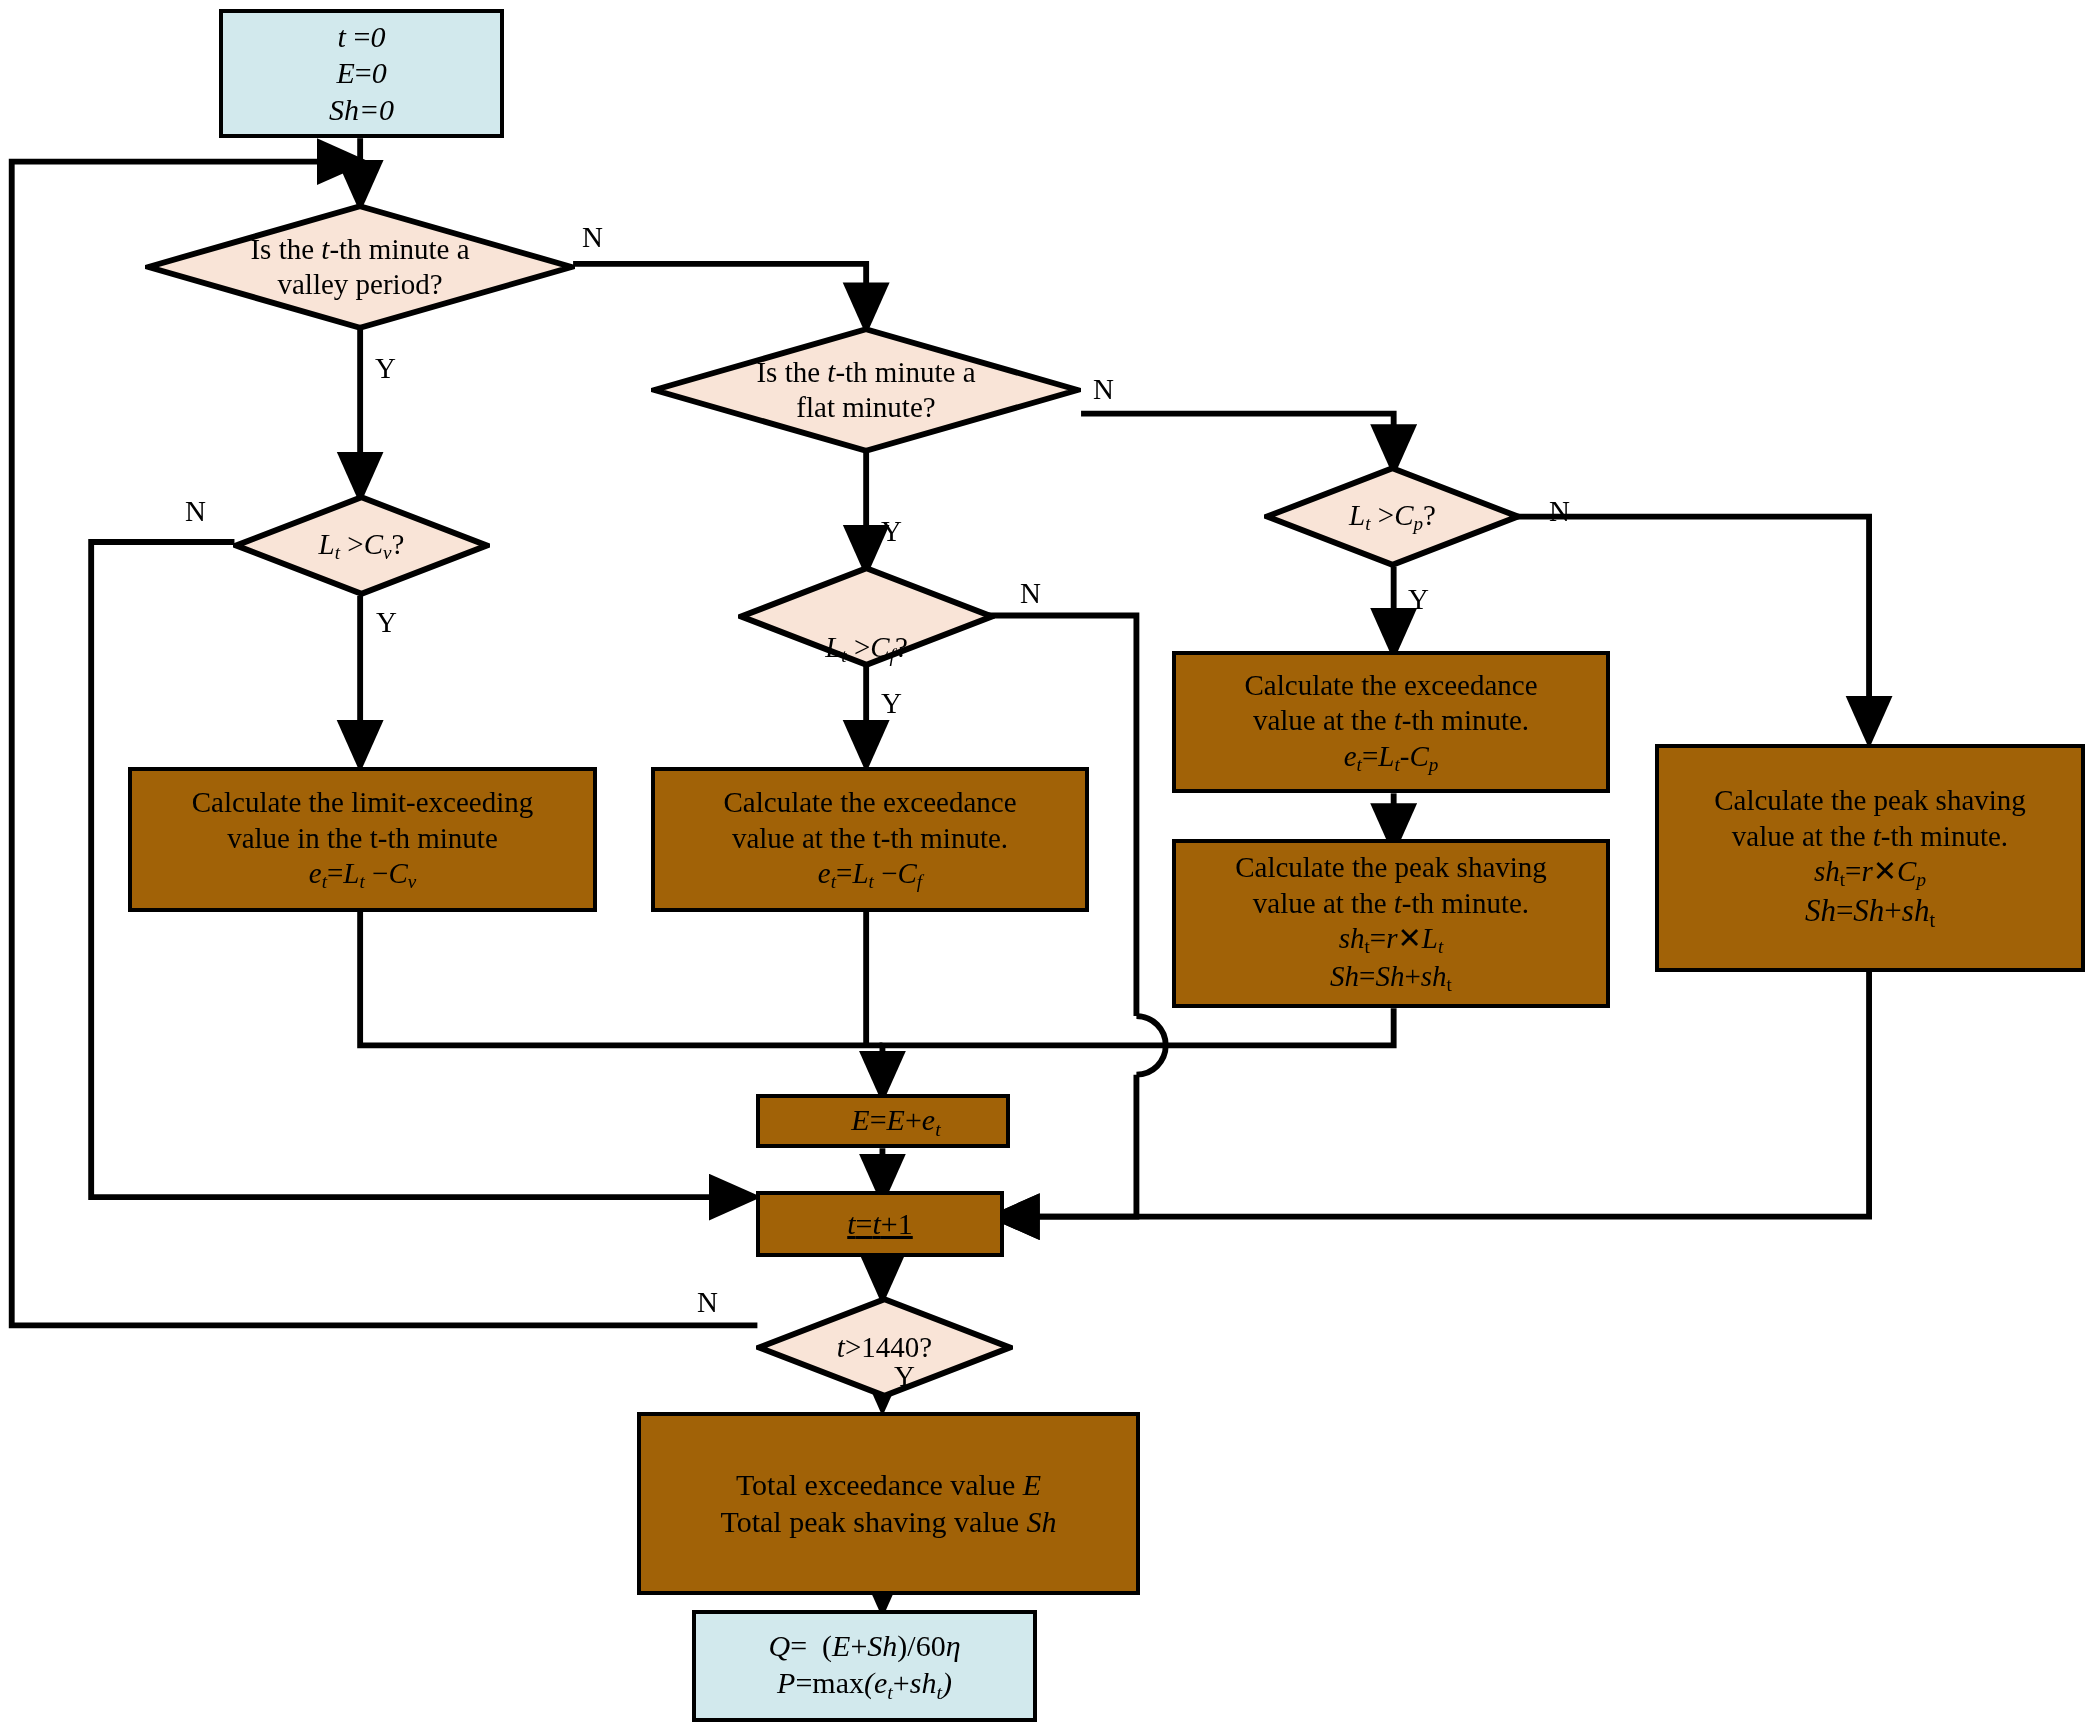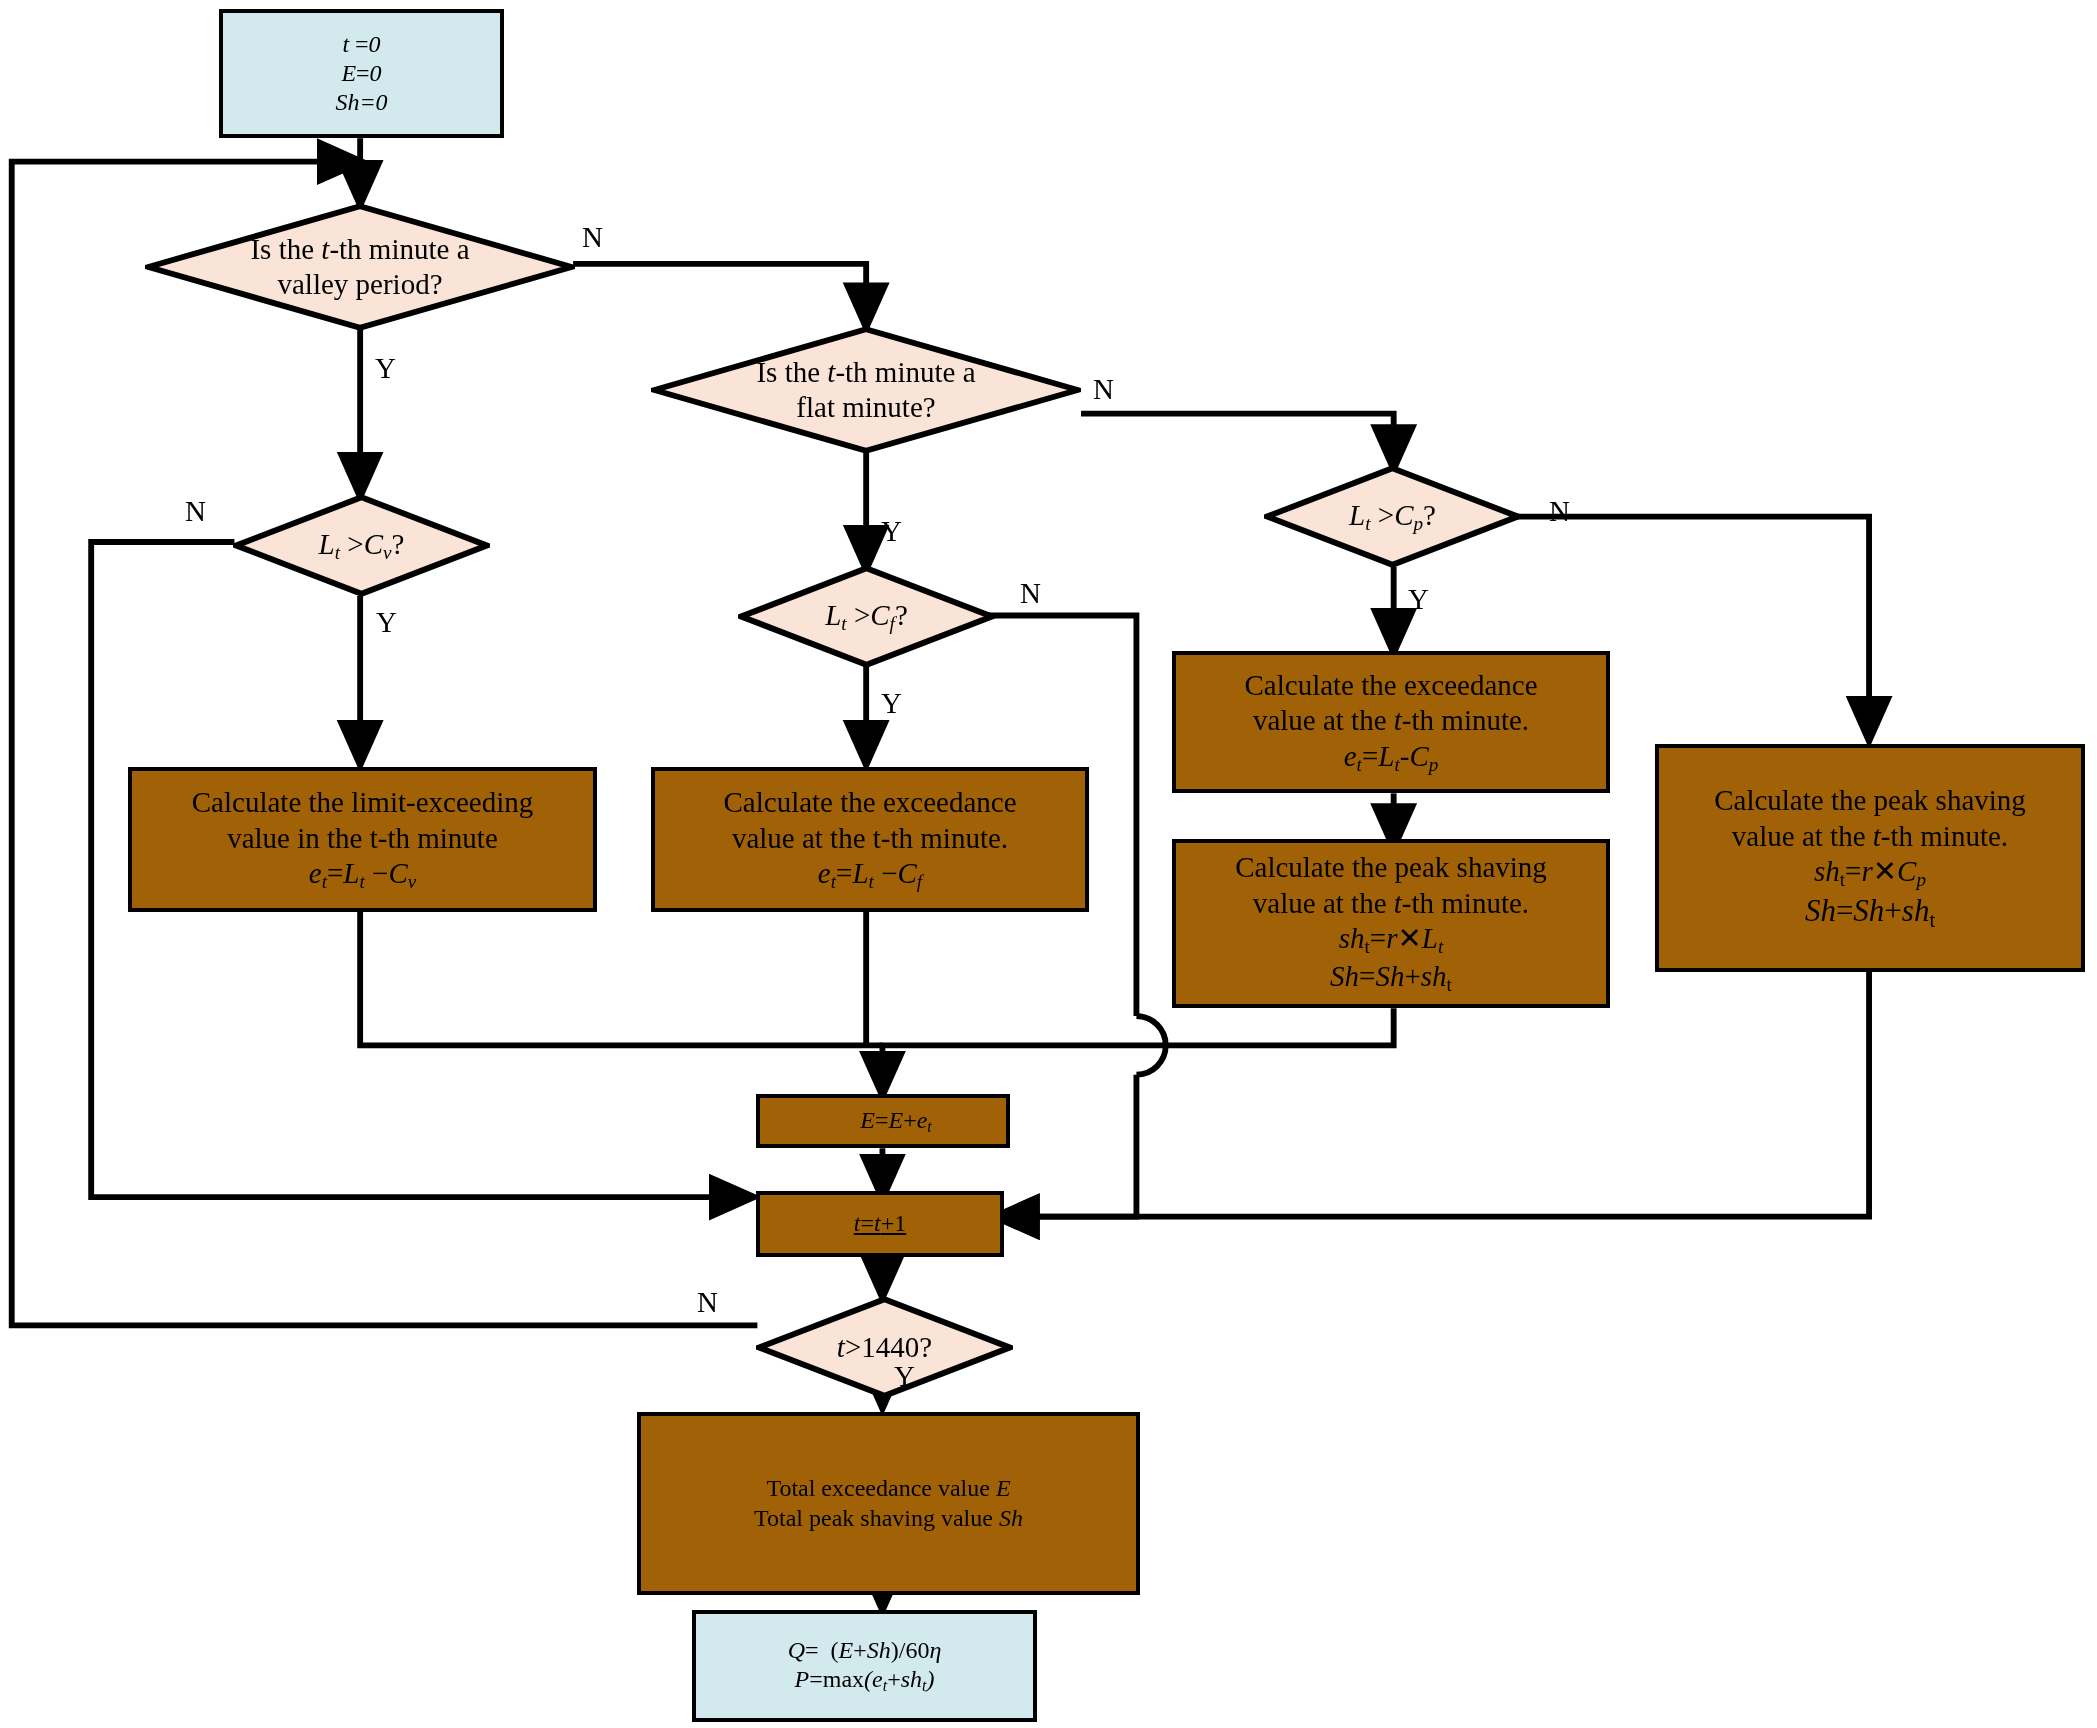--- a/index.html
+++ b/index.html
@@ -8,21 +8,21 @@
   #stage{position:relative;width:2097px;height:1728px;background:#fff;overflow:hidden;}
   #wires{position:absolute;left:0;top:0;width:2097px;height:1728px;}
   .node{position:absolute;box-sizing:border-box;display:flex;align-items:center;justify-content:center;}
   .proc{background:#a16207;border:4.6px solid #000;}
   .term{background:#d2e9ed;border:4.6px solid #000;}
   .dia{background:transparent;}
   .dia .dshape{position:absolute;left:0;top:0;width:100%;height:100%;}
   .dia .dtext{position:relative;z-index:2;text-align:center;width:86%;}
   .txt{text-align:center;line-height:1.22;color:#000;}
   .f44{font-size:29px;}
-  .f46{font-size:24px;}
+  .f46{font-size:30px;}
   .f48{font-size:31px;}
   i,em{font-style:italic;}
   sub{font-size:0.66em;vertical-align:-0.28em;font-style:italic;}
   sub.up{font-style:normal;}
   .lbl{position:absolute;font-size:29px;color:#000;font-family:"Liberation Serif","DejaVu Serif",serif;}
 </style>
 </head>
 <body>
 
 <div id="stage">
@@ -112,21 +112,21 @@
 
   <div class="node dia" style="left:233px;top:494px;width:257px;height:103px;">
     <svg class="dshape" viewBox="0 0 394 158" preserveAspectRatio="none">
       <polygon points="197,5 389,79 197,153 5,79" fill="#f9e4d7" stroke="#000" stroke-width="9"></polygon>
     </svg>
     <div class="dtext txt f44">
       <i>L</i><sub>t</sub> &gt;<i>C</i><sub>v</sub>?
     </div>
   </div>
 
-  <div class="node dia" style="left:738px;top:565px;width:257px;height:103px;">
+  <div class="node dia" style="left:738px;top:565px;width:257px;height:103px;align-items:flex-end;">
     <svg class="dshape" viewBox="0 0 394 158" preserveAspectRatio="none">
       <polygon points="197,5 389,79 197,153 5,79" fill="#f9e4d7" stroke="#000" stroke-width="9"></polygon>
     </svg>
     <div class="dtext txt f44">
       <i>L</i><sub>t</sub> &gt;<i>C</i><sub>f</sub>?
     </div>
   </div>
 
   <div class="node dia" style="left:1264px;top:465px;width:257px;height:103px;">
     <svg class="dshape" viewBox="0 0 394 158" preserveAspectRatio="none">

